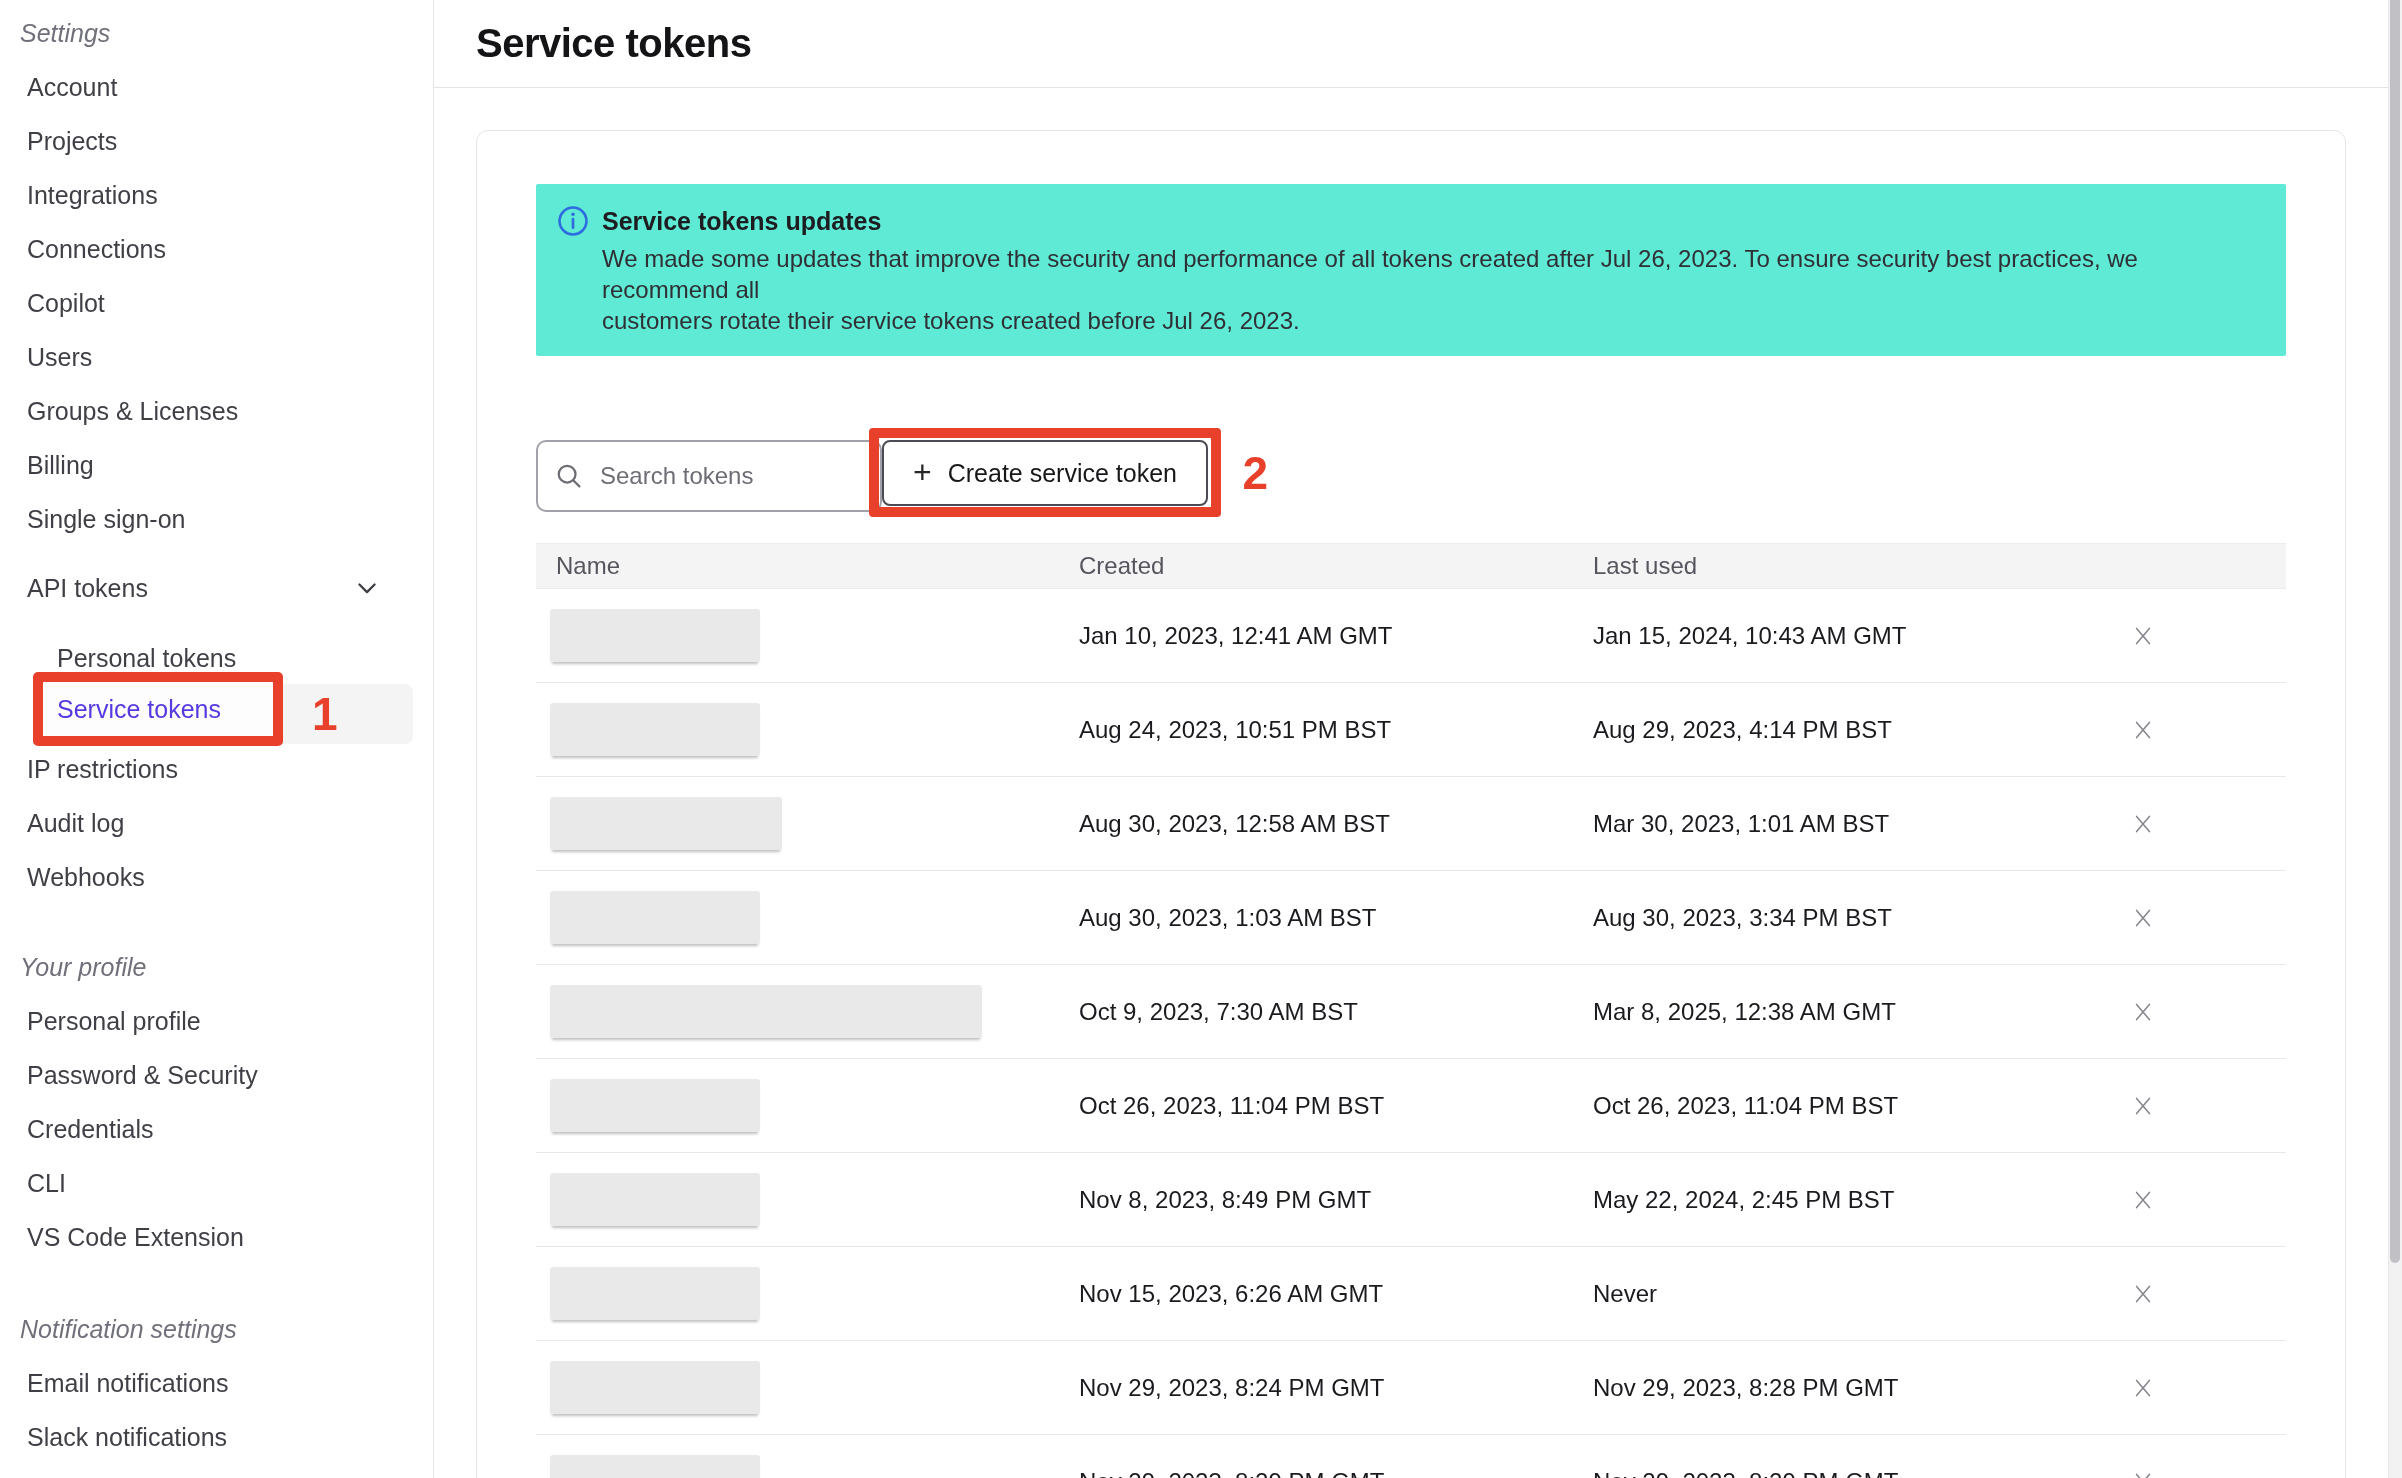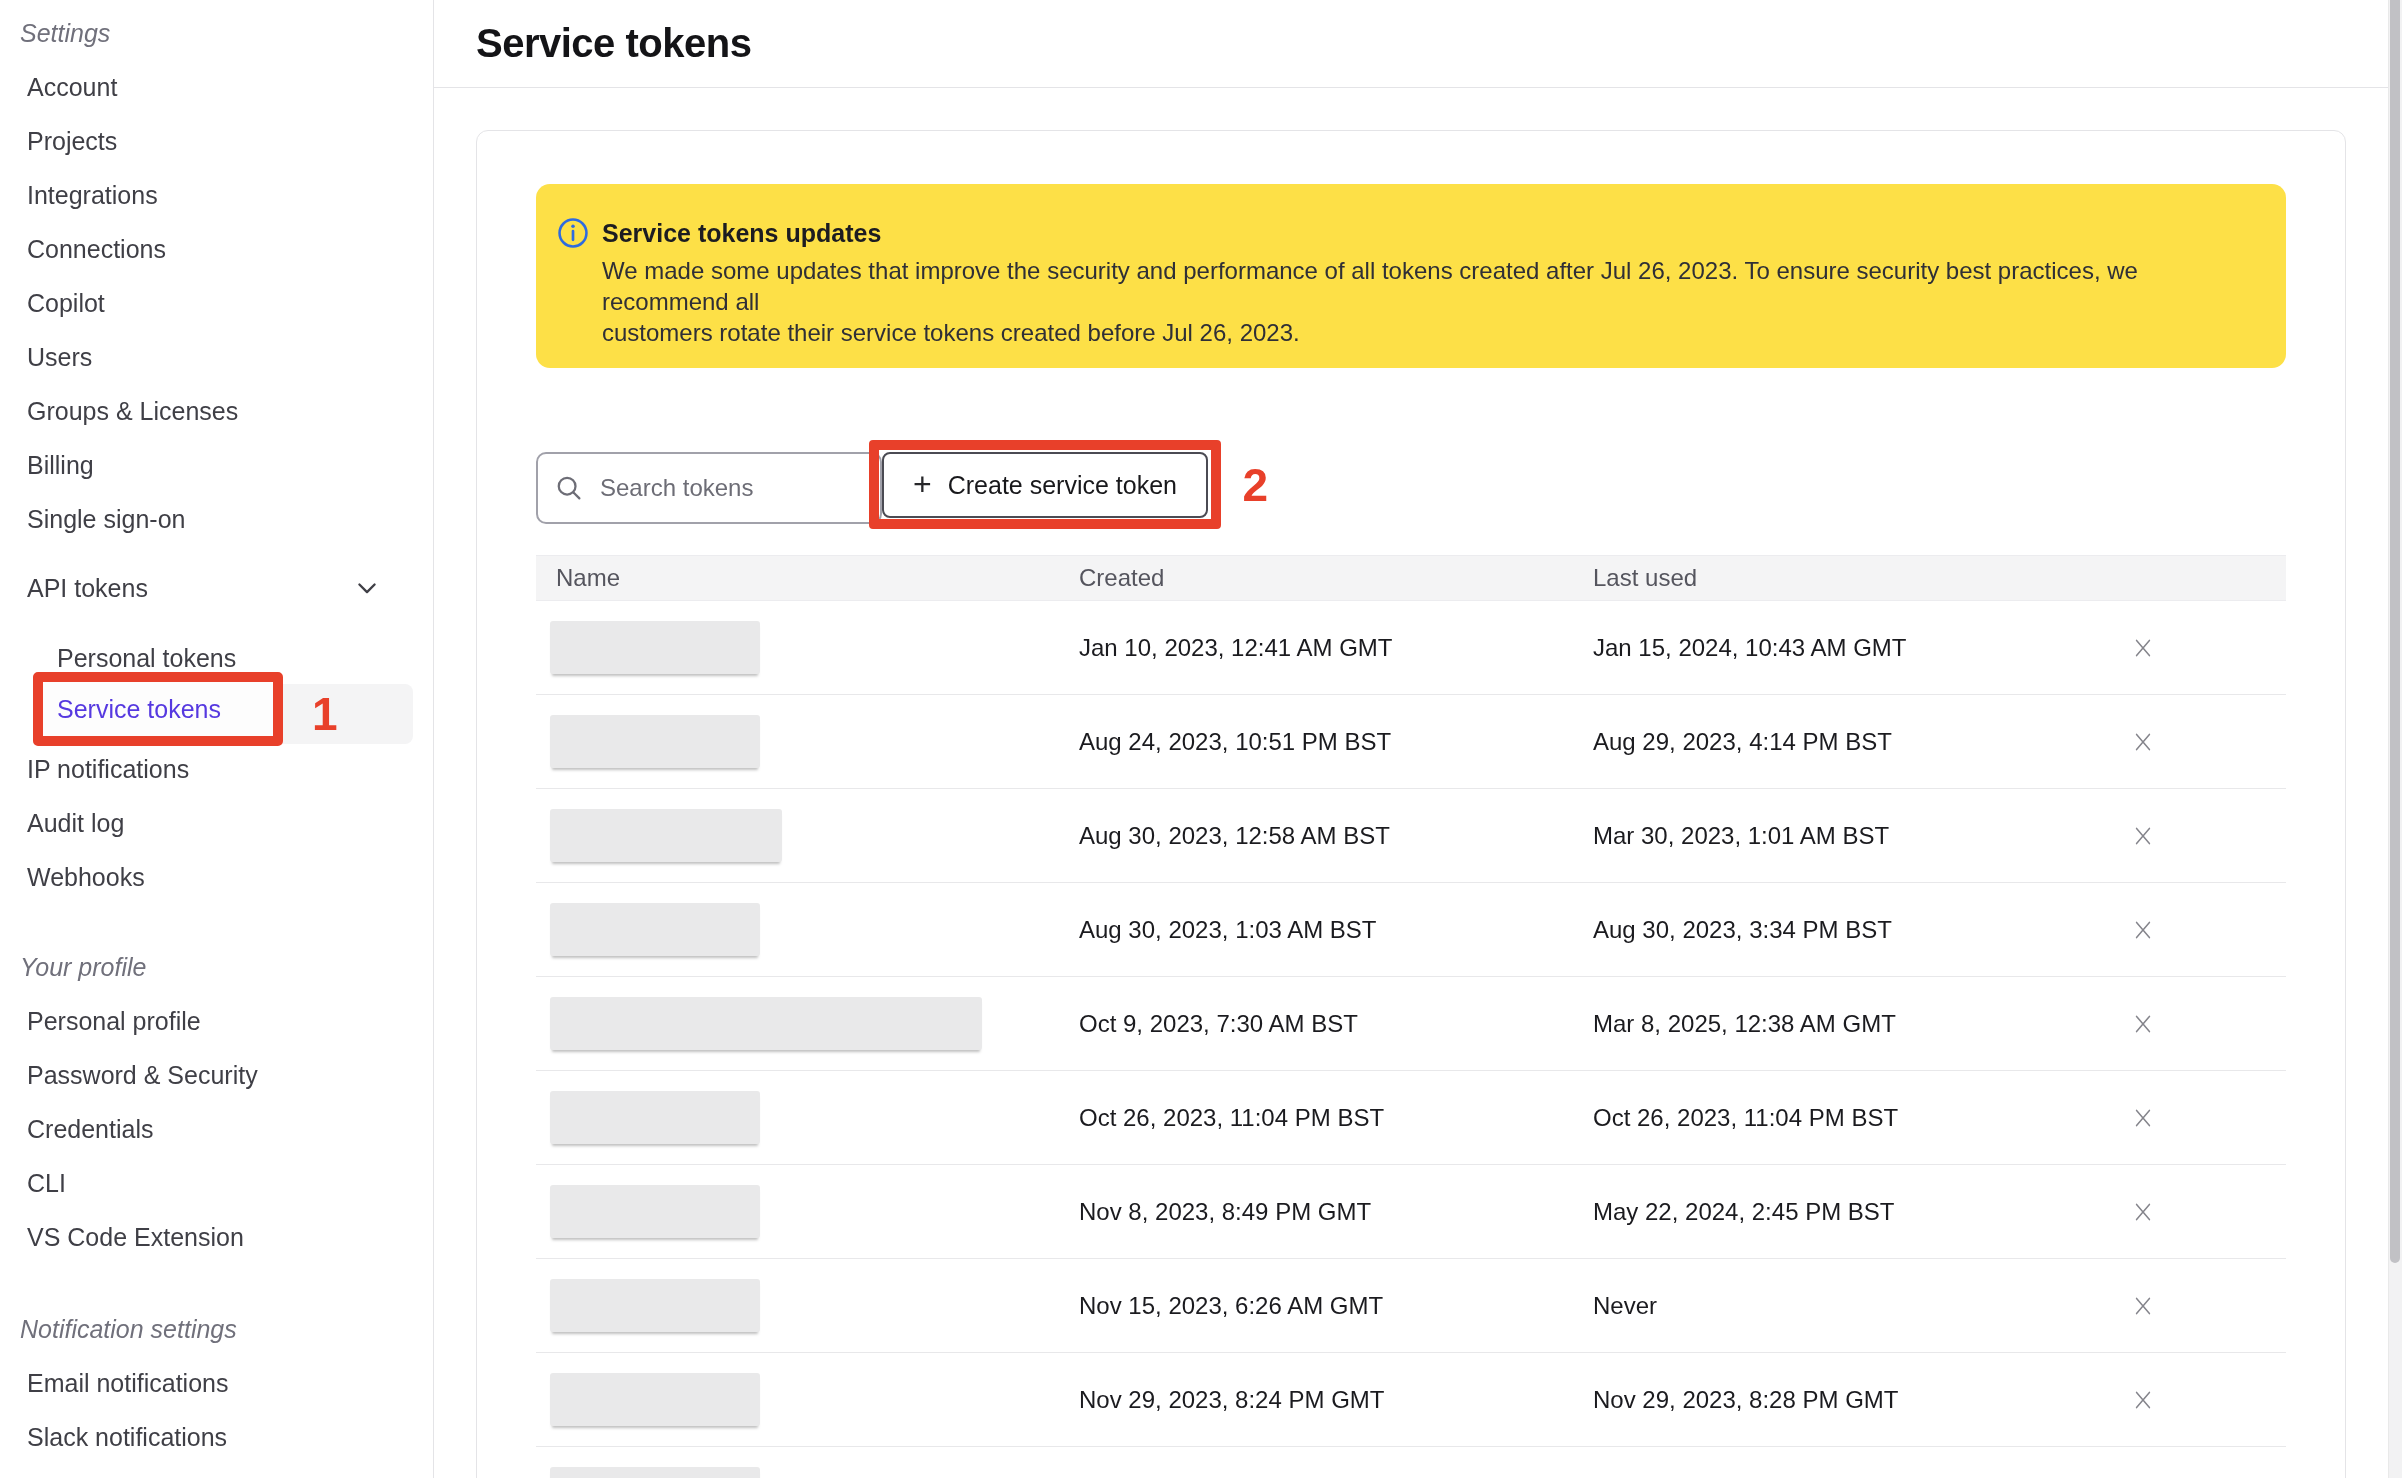--- a/index.html
+++ b/index.html
@@ -57,22 +57,22 @@
   .page-title { font-size: 40px; font-weight: 700; letter-spacing: -0.5px; color: #141417; }
   .content { flex: 1; padding: 42px 0 0 42px; }
   .card {
     width: 1870px; height: 1600px;
     border: 1px solid #e4e4e7; border-radius: 12px;
     padding: 53px 59px 0 59px;
   }
 
   
   .banner {
-    background: #fde047; border-radius: 14px;
-    padding: 32px 24px 20px 20px; width: 100%;
+    background: #5eead4; border-radius: 2px;
+    padding: 20px 24px 20px 20px; width: 100%;
   }
   .banner-head { display: flex; align-items: center; gap: 12px; }
   .info-icon { width: 34px; height: 34px; flex: 0 0 auto; }
   .banner-title { font-size: 25px; font-weight: 700; color: #1c1c21; }
   .banner-body {
     margin: 5px 0 0 46px; font-size: 24px; line-height: 31px;
     color: #2f2f36; max-width: 1560px;
   }
 
   
@@ -182,21 +182,21 @@
         <span class="item-label">Personal tokens</span>
       </div>
       <div class="side-item sub active">
         <span class="active-pill"></span>
         <span class="ann-box">
           <span class="item-label accent">Service tokens</span>
         </span>
         <span class="ann-num">1</span>
       </div>
       <div class="side-item">
-        <span class="item-label">IP notifications</span>
+        <span class="item-label">IP restrictions</span>
       </div>
       <div class="side-item">
         <span class="item-label">Audit log</span>
       </div>
       <div class="side-item">
         <span class="item-label">Webhooks</span>
       </div>
       <div class="side-header sec-your-profile">Your profile</div>
       <div class="side-item">
         <span class="item-label">Personal profile</span>

